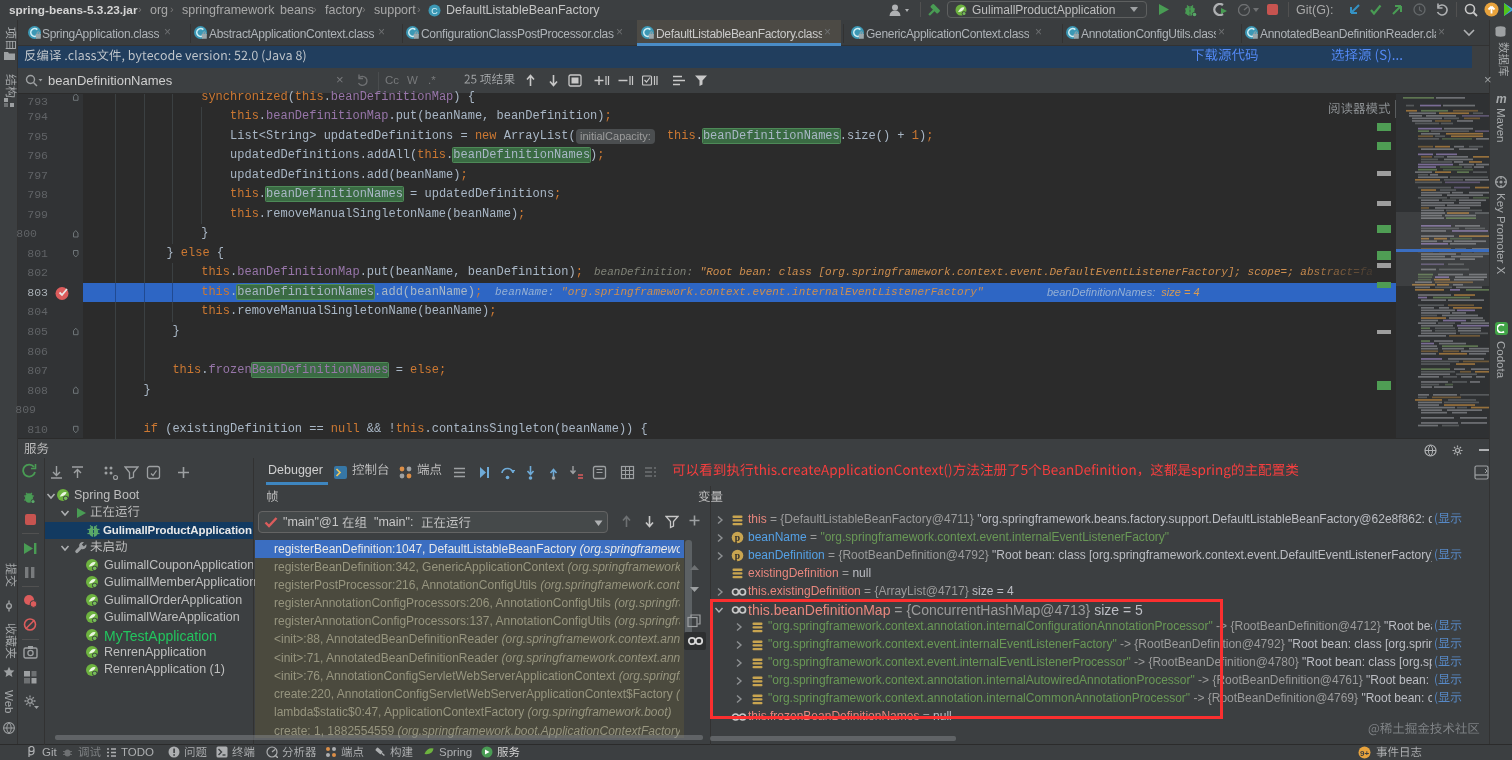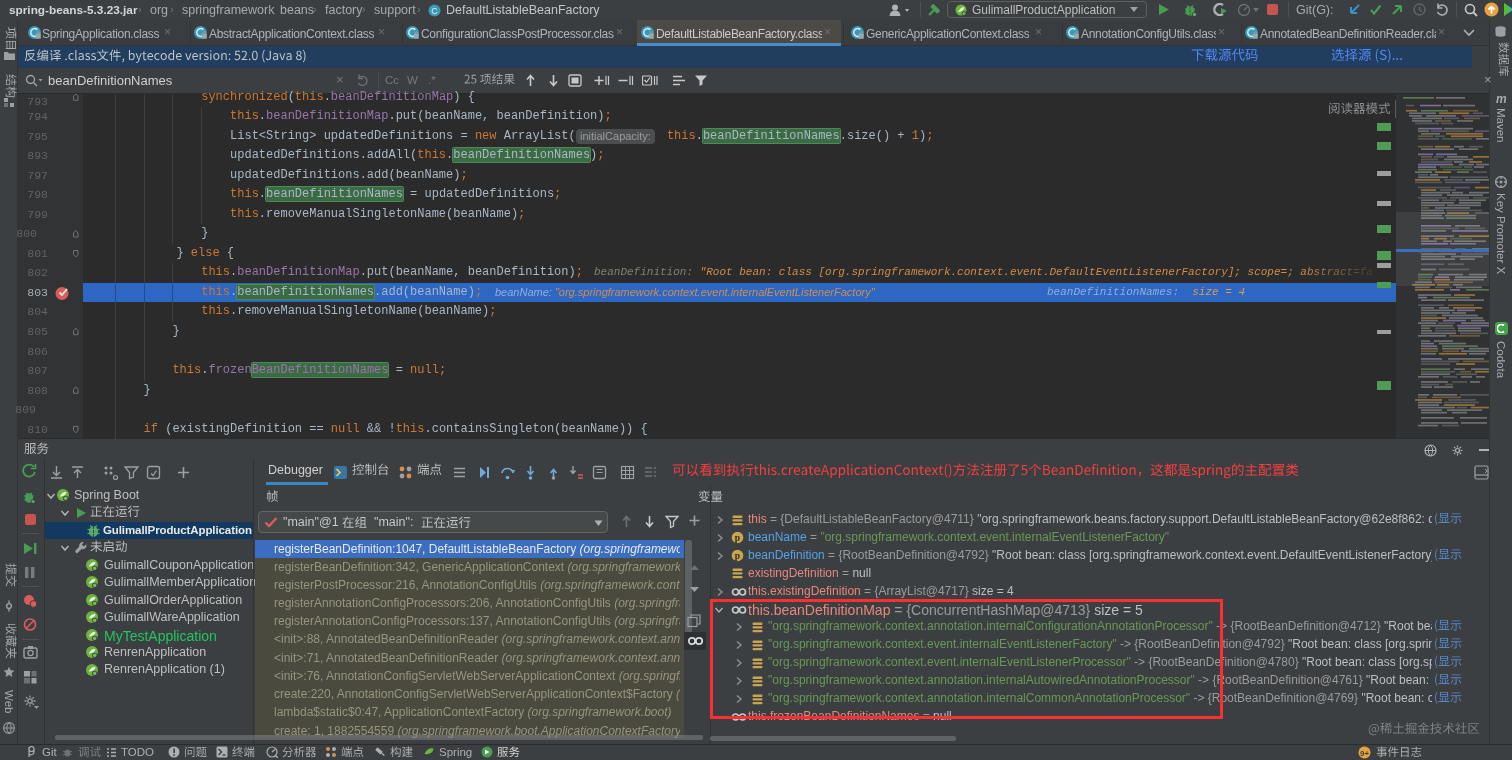--- a/index.html
+++ b/index.html
@@ -249,21 +249,21 @@
 <div class="abs" style="left:114.8px;top:341.5px;width:1px;height:19.5px;background:#3B4042"></div>
 <div class="abs" style="left:143.6px;top:341.5px;width:1px;height:19.5px;background:#3B4042"></div>
 <div class="abs" style="left:114.8px;top:361.0px;width:1px;height:19.5px;background:#3B4042"></div>
 <div class="abs" style="left:143.6px;top:361.0px;width:1px;height:19.5px;background:#3B4042"></div>
 <div class="abs" style="left:114.8px;top:380.6px;width:1px;height:19.5px;background:#3B4042"></div>
 <div class="abs" style="left:114.8px;top:400.1px;width:1px;height:19.5px;background:#3B4042"></div>
 <div class="abs" style="left:114.8px;top:419.6px;width:1px;height:19.5px;background:#3B4042"></div>
 <div class="num" style="left:18px;top:92.0px;color:#606366">793</div>
 <div class="num" style="left:18px;top:107.1px;color:#606366">794</div>
 <div class="num" style="left:18px;top:126.7px;color:#606366">795</div>
-<div class="num" style="left:18px;top:146.2px;color:#606366">893</div>
+<div class="num" style="left:18px;top:146.2px;color:#606366">796</div>
 <div class="num" style="left:18px;top:165.7px;color:#606366">797</div>
 <div class="num" style="left:18px;top:185.2px;color:#606366">798</div>
 <div class="num" style="left:18px;top:204.8px;color:#606366">799</div>
 <div class="num" style="left:7px;top:224.3px;color:#606366">800</div>
 <div class="num" style="left:18px;top:243.8px;color:#606366">801</div>
 <div class="num" style="left:18px;top:263.4px;color:#606366">802</div>
 <div class="num" style="left:18px;top:282.9px;color:#A9B0B6">803</div>
 <div class="num" style="left:18px;top:302.4px;color:#606366">804</div>
 <div class="num" style="left:18px;top:322.0px;color:#606366">805</div>
 <div class="num" style="left:18px;top:341.5px;color:#606366">806</div>
@@ -285,32 +285,32 @@
   </svg>
 <div class="ln" style="left:86.0px;top:87.6px;width:1288px;overflow:hidden">                <span class="kw">synchronized</span>(<span class="kw">this</span>.<span class="fld">beanDefinitionMap</span>) {</div>
 <div class="ln" style="left:86.0px;top:107.1px;width:1288px;overflow:hidden">                    <span class="kw">this</span>.<span class="fld">beanDefinitionMap</span>.put(beanName, beanDefinition)<span class="kw">;</span></div>
 <div class="ln" style="left:86.0px;top:126.7px;width:1288px;overflow:hidden">                    List&lt;String&gt; updatedDefinitions = <span class="kw">new</span> ArrayList( <span style="display:inline-block;width:84px"></span><span class="kw">this</span>.<span class="hl">beanDefinitionNames</span>.size() + <span class="kw">1</span>)<span class="kw">;</span></div>
 <div class="abs" style="left:576px;top:129.2px;height:14.5px;line-height:14.5px;background:#4B4E50;border-radius:4px;padding:0 4px;font-size:11px;color:#9C9C9C">initialCapacity:</div>
 <div class="ln" style="left:86.0px;top:146.2px;width:1288px;overflow:hidden">                    updatedDefinitions.addAll(<span class="kw">this</span>.<span class="hl">beanDefinitionNames</span>)<span class="kw">;</span></div>
 <div class="ln" style="left:86.0px;top:165.7px;width:1288px;overflow:hidden">                    updatedDefinitions.add(beanName)<span class="kw">;</span></div>
 <div class="ln" style="left:86.0px;top:185.2px;width:1288px;overflow:hidden">                    <span class="kw">this</span>.<span class="hl">beanDefinitionNames</span> = updatedDefinitions<span class="kw">;</span></div>
 <div class="ln" style="left:86.0px;top:204.8px;width:1288px;overflow:hidden">                    <span class="kw">this</span>.removeManualSingletonName(beanName)<span class="kw">;</span></div>
 <div class="ln" style="left:86.0px;top:224.3px;width:1288px;overflow:hidden">                }</div>
-<div class="ln" style="left:90px;top:243.8px;width:1288px;overflow:hidden">            } <span class="kw">else</span> {</div>
+<div class="ln" style="left:80px;top:243.8px;width:1288px;overflow:hidden">            } <span class="kw">else</span> {</div>
 <div class="ln" style="left:86.0px;top:263.4px;width:1288px;overflow:hidden">                <span class="kw">this</span>.<span class="fld">beanDefinitionMap</span>.put(beanName, beanDefinition)<span class="kw">;</span></div>
 <div class="ln" style="left:86.0px;top:282.9px;width:1288px;overflow:hidden">                <span class="kw">this</span>.<span class="hl">beanDefinitionNames</span>.add(beanName)<span class="kw">;</span></div>
 <div class="ln" style="left:86.0px;top:302.4px;width:1288px;overflow:hidden">                <span class="kw">this</span>.removeManualSingletonName(beanName)<span class="kw">;</span></div>
 <div class="ln" style="left:86.0px;top:322.0px;width:1288px;overflow:hidden">            }</div>
-<div class="ln" style="left:86.0px;top:361.0px;width:1288px;overflow:hidden">            <span class="kw">this</span>.<span class="fld">frozen</span><span class="fld hl">BeanDefinitionNames</span> = <span class="kw">null;</span></div>
+<div class="ln" style="left:86.0px;top:361.0px;width:1288px;overflow:hidden">            <span class="kw">this</span>.<span class="fld">frozen</span><span class="fld hl">BeanDefinitionNames</span> = <span class="kw">else;</span></div>
 <div class="ln" style="left:86.0px;top:380.6px;width:1288px;overflow:hidden">        }</div>
 <div class="ln" style="left:86.0px;top:419.6px;width:1288px;overflow:hidden">        <span class="kw">if</span> (existingDefinition == <span class="kw">null</span> &amp;&amp; !<span class="kw">this</span>.containsSingleton(beanName)) {</div>
 <div class="abs hint" style="left:594px;top:263.4px;width:780px;overflow:hidden;white-space:nowrap;height:19.5px;line-height:19.5px;font-family:'Liberation Mono',monospace;font-size:11px"><span style="color:#7F8277">beanDefinition:</span> <span style="color:#CE8E4F">"Root bean: class [org.springframework.context.event.DefaultEventListenerFactory]; scope=; abstract=fal</span></div>
-<div class="abs hint" style="left:495px;top:282.9px;white-space:nowrap;height:19.5px;line-height:19.5px;font-family:Liberation Sans, sans-serif;font-size:11px"><span style="color:#94AFD4">beanName:</span> <span style="color:#CE8E4F">"org.springframework.context.event.internalEventListenerFactory"</span></div>
+<div class="abs hint" style="left:495px;top:282.9px;white-space:nowrap;height:19.5px;line-height:19.5px;font-family:Liberation Mono, monospace;font-size:11px"><span style="color:#94AFD4">beanName:</span> <span style="color:#CE8E4F">"org.springframework.context.event.internalEventListenerFactory"</span></div>
 <div class="abs" style="left:1300px;top:263.4px;width:76px;height:19.5px;background:linear-gradient(90deg,rgba(43,43,43,0),rgba(43,43,43,0.9))"></div>
-<div class="abs hint" style="left:1047px;top:282.9px;white-space:nowrap;height:19.5px;line-height:19.5px;font-family:Liberation Mono, monospace;font-size:11px"><span style="color:#94AFD4">beanDefinitionNames:</span>&nbsp;&nbsp;<span style="color:#D89B53">size = 4</span></div>
+<div class="abs hint" style="left:1047px;top:282.9px;white-space:nowrap;height:19.5px;line-height:19.5px;font-family:Liberation Sans, sans-serif;font-size:11px"><span style="color:#94AFD4">beanDefinitionNames:</span>&nbsp;&nbsp;<span style="color:#D89B53">size = 4</span></div>
 <svg style="position:absolute;left:24px;top:443px;overflow:visible" width="25.0" height="13.8">
     <path d="M1.4 -0.0L1.4 4.4C1.4 6.3 1.3 8.8 0.4 10.6C0.7 10.7 1.0 10.9 1.2 11.0C1.8 9.8 2.0 8.2 2.1 6.8L4.1 6.8L4.1 9.9C4.1 10.1 4.0 10.1 3.9 10.1C3.7 10.1 3.2 10.1 2.6 10.1C2.7 10.3 2.9 10.8 2.9 11.0C3.7 11.0 4.2 11.0 4.5 10.8C4.9 10.7 5.0 10.4 5.0 9.9L5.0 -0.0ZM2.2 0.8L4.1 0.8L4.1 2.9L2.2 2.9ZM2.2 3.8L4.1 3.8L4.1 5.9L2.2 5.9C2.2 5.4 2.2 4.9 2.2 4.4ZM10.7 5.1C10.5 6.2 10.0 7.1 9.5 7.9C8.9 7.1 8.4 6.1 8.1 5.1ZM6.1 0.0L6.1 11.0L7.0 11.0L7.0 5.1L7.3 5.1C7.7 6.4 8.2 7.6 9.0 8.6C8.4 9.3 7.7 9.9 7.0 10.2C7.2 10.4 7.5 10.7 7.6 10.9C8.3 10.5 8.9 10.0 9.5 9.3C10.1 10.0 10.8 10.6 11.5 11.0C11.7 10.8 11.9 10.5 12.1 10.3C11.3 9.9 10.6 9.3 10.0 8.6C10.8 7.5 11.4 6.1 11.8 4.4L11.2 4.2L11.1 4.2L7.0 4.2L7.0 0.9L10.5 0.9L10.5 2.4C10.5 2.6 10.5 2.6 10.2 2.6C10.1 2.6 9.4 2.6 8.6 2.6C8.8 2.8 8.9 3.1 8.9 3.4C9.9 3.4 10.5 3.4 10.9 3.3C11.3 3.1 11.4 2.9 11.4 2.4L11.4 0.0ZM18.1 5.2C18.0 5.7 17.9 6.1 17.8 6.5L14.1 6.5L14.1 7.3L17.6 7.3C16.8 8.9 15.4 9.8 13.2 10.2C13.4 10.4 13.6 10.8 13.7 11.0C16.2 10.4 17.8 9.3 18.6 7.3L22.4 7.3C22.1 8.9 21.9 9.7 21.6 9.9C21.5 10.1 21.3 10.1 21.1 10.1C20.8 10.1 19.9 10.1 19.1 10.0C19.3 10.2 19.4 10.6 19.4 10.8C20.2 10.9 20.9 10.9 21.3 10.9C21.8 10.8 22.1 10.8 22.3 10.5C22.8 10.1 23.1 9.2 23.3 6.9C23.4 6.8 23.4 6.5 23.4 6.5L18.8 6.5C18.9 6.1 19.0 5.7 19.1 5.3ZM21.8 1.6C21.1 2.3 20.1 2.9 18.9 3.4C17.9 3.0 17.1 2.4 16.6 1.8L16.7 1.6ZM17.3 -0.5C16.6 0.6 15.4 1.9 13.6 2.8C13.8 2.9 14.1 3.2 14.2 3.5C14.8 3.1 15.4 2.7 15.9 2.3C16.4 2.9 17.1 3.4 17.8 3.8C16.3 4.3 14.7 4.6 13.1 4.7C13.2 4.9 13.4 5.3 13.4 5.5C15.3 5.3 17.2 4.9 18.9 4.3C20.3 4.9 22.1 5.2 24.0 5.4C24.1 5.1 24.3 4.8 24.5 4.5C22.8 4.4 21.3 4.2 20.0 3.8C21.4 3.1 22.5 2.3 23.3 1.1L22.7 0.7L22.6 0.8L17.5 0.8C17.8 0.4 18.0 0.0 18.2 -0.3Z" fill="#BFBFBF"></path>
   </svg>
 <svg class="abs" style="left:1424px;top:444px" width="13" height="13">
     <circle cx="6.5" cy="6.5" r="5.5" fill="none" stroke="#AFB1B3" stroke-width="1.2"></circle>
     <path d="M1 6.5 L12 6.5 M6.5 1 a8 8 0 0 1 0 11 M6.5 1 a8 8 0 0 0 0 11" fill="none" stroke="#AFB1B3" stroke-width="1"></path>
   </svg>
 <svg class="abs" style="left:1451px;top:444px" width="13" height="13">
     <circle cx="6.5" cy="6.5" r="2" fill="none" stroke="#AFB1B3" stroke-width="1.2"></circle>
     <path d="M6.5 1.5 L6.5 3.5 M6.5 9.5 L6.5 11.5 M1.5 6.5 L3.5 6.5 M9.5 6.5 L11.5 6.5 M3 3 L4.4 4.4 M8.6 8.6 L10 10 M10 3 L8.6 4.4 M4.4 8.6 L3 10" stroke="#AFB1B3" stroke-width="1.2"></path>

